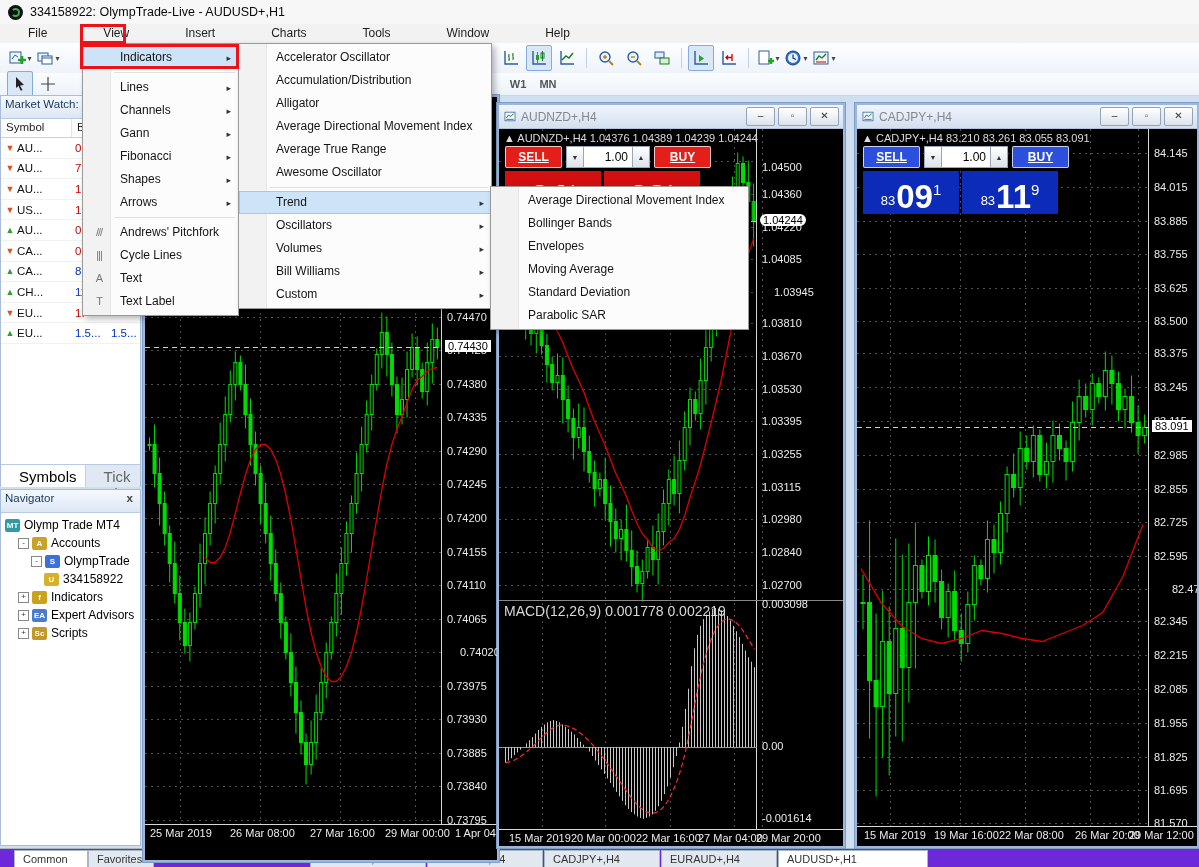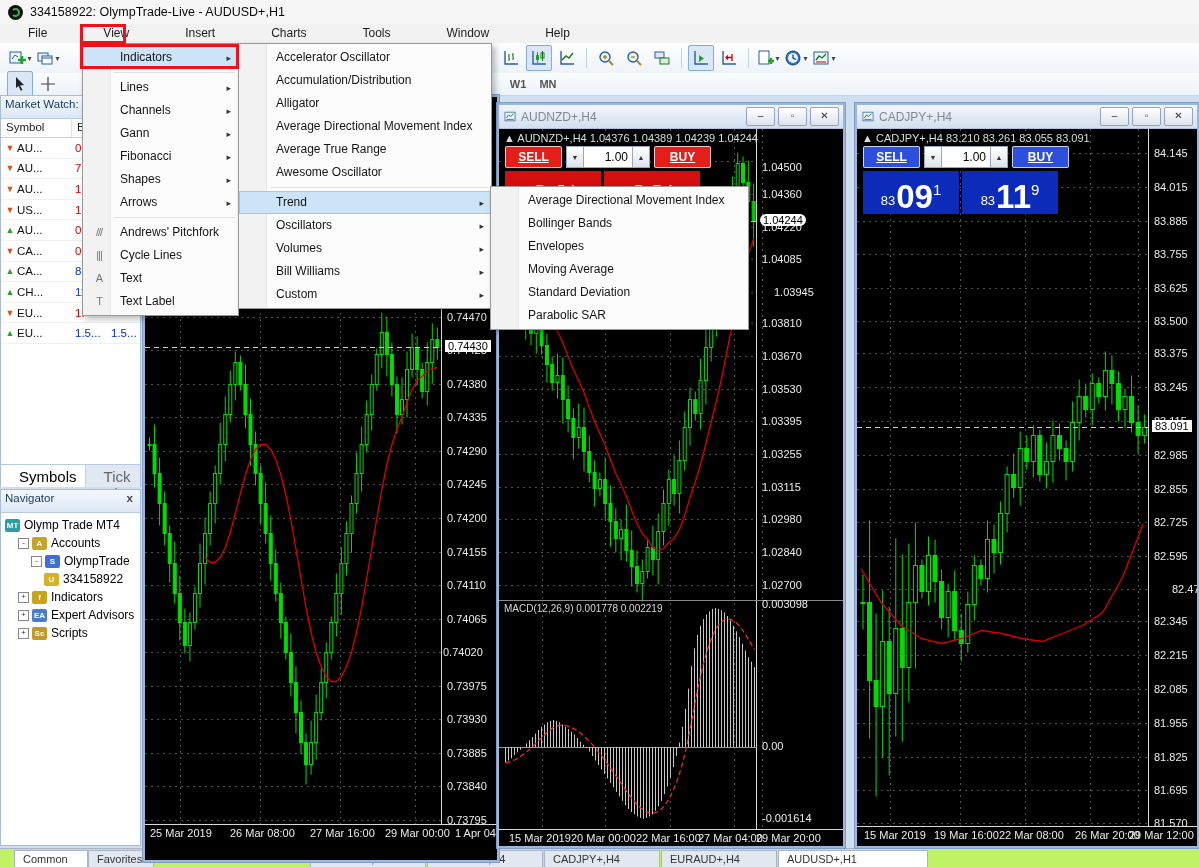--- a/index.html
+++ b/index.html
@@ -49,21 +49,21 @@
   .chartwin{position:absolute;border:2px solid #9db7da;background:#000;box-shadow:0 0 0 1px #7e9ec8;box-sizing:border-box;}
   .cw-title{height:23px;background:linear-gradient(#f1f6fc,#d3dfef);display:flex;align-items:center;
             font-size:12px;color:#84888e;padding:0 4px;border-bottom:1px solid #b2c4dc;}
   .cw-btn{width:27px;height:17px;border:1px solid #94a3b8;background:linear-gradient(#ffffff,#dde3ec);
           border-radius:2px;margin-left:3px;font-size:10px;line-height:15px;text-align:center;color:#333;}
   .cw-client{position:relative;background:#000;overflow:hidden;}
   .tick{position:absolute;font-size:11px;color:#ececec;white-space:nowrap;z-index:2;}
   .tick.cur{background:#fff;color:#000;padding:0 3px;z-index:3;}
   .xlab{position:absolute;font-size:11px;color:#ececec;white-space:nowrap;z-index:2;}
   .ohlc{position:absolute;left:5px;top:3px;font-size:11px;color:#dcdcdc;white-space:nowrap;z-index:4;}
-  .macdlab{position:absolute;font-size:10px;color:#d8d8d8;z-index:2;}
+  .macdlab{position:absolute;font-size:14px;color:#d8d8d8;z-index:2;}
   
   .tpanel{position:absolute;left:6px;top:17px;z-index:5;}
   .tp-row1{display:flex;gap:4px;align-items:center;}
   .tp-btn{width:57px;height:22px;color:#fff;font-size:12px;font-weight:bold;text-align:center;line-height:21px;
           border:1px solid rgba(255,255,255,.75);border-radius:2px;box-sizing:border-box;text-decoration:underline;}
   .red .tp-btn{background:#e41f1a;}
   .blue .tp-btn{background:#2d4fdd;}
   .lot{display:flex;height:22px;}
   .lot-btn{width:16px;background:linear-gradient(#fff,#dde3ea);border:1px solid #9aa7b8;font-size:7px;
            display:flex;align-items:center;justify-content:center;color:#333;}
@@ -81,21 +81,21 @@
          z-index:50;font-size:12px;color:#141414;box-sizing:border-box;}
   .popup .strip{position:absolute;left:0;top:0;bottom:0;width:27px;background:#f2f2f2;border-right:1px solid #e6e6e6;}
   .pitem{position:relative;height:23px;line-height:23px;padding-left:37px;padding-right:22px;white-space:nowrap;}
   .pitem.hl{background:#cde3f8;outline:1px solid #a3c7ea;outline-offset:-1px;}
   .psep{height:7px;position:relative;}
   .psep::after{content:'';position:absolute;left:31px;right:3px;top:3px;border-top:1px solid #e1e1e1;}
   .parrow{position:absolute;right:7px;top:1px;font-size:9px;color:#333;}
   .picon{position:absolute;left:4px;top:0;width:24px;text-align:center;color:#777;font-size:11px;letter-spacing:-1px;}
   .redbox{position:absolute;border:3px solid #ee1118;z-index:60;box-sizing:border-box;}
   
-  .bstrip{position:absolute;left:0;top:848px;width:1199px;height:19px;background:#bef264;border-top:1px solid #aab6c6;}
+  .bstrip{position:absolute;left:0;top:848px;width:1199px;height:19px;background:#6d28d9;border-top:1px solid #aab6c6;}
   .btab{position:absolute;top:1px;height:18px;font-size:11px;color:#333;background:#e2e8f0;border:1px solid #aab6c6;
         border-bottom:none;padding:2px 8px 0 8px;box-sizing:border-box;white-space:nowrap;overflow:hidden;}
   .btab.active{background:#fff;}
 </style>
 </head>
 <body>
 
 <div class="titlebar">
   <span class="logo"></span>
   <span>334158922: OlympTrade-Live - AUDUSD+,H1</span>
@@ -497,21 +497,21 @@
       <div class="tick" style="left: 302px; top: 213.5px;">0.74470</div>
       <div class="tick" style="left: 302px; top: 246.5px;">0.74425</div>
       <div class="tick" style="left: 302px; top: 280.5px;">0.74380</div>
       <div class="tick" style="left: 302px; top: 313.5px;">0.74335</div>
       <div class="tick" style="left: 302px; top: 347.5px;">0.74290</div>
       <div class="tick" style="left: 302px; top: 380.5px;">0.74245</div>
       <div class="tick" style="left: 302px; top: 414.5px;">0.74200</div>
       <div class="tick" style="left: 302px; top: 448.5px;">0.74155</div>
       <div class="tick" style="left: 302px; top: 481.5px;">0.74110</div>
       <div class="tick" style="left: 302px; top: 515.5px;">0.74065</div>
-      <div class="tick" style="left: 298px; top: 548.5px;">0.74020</div>
+      <div class="tick" style="left: 315px; top: 548.5px;">0.74020</div>
       <div class="tick" style="left: 302px; top: 582.5px;">0.73975</div>
       <div class="tick" style="left: 302px; top: 615.5px;">0.73930</div>
       <div class="tick" style="left: 302px; top: 649.5px;">0.73885</div>
       <div class="tick" style="left: 302px; top: 682.5px;">0.73840</div>
       <div class="tick" style="left: 302px; top: 716.5px;">0.73795</div>
       <div class="tick cur" style="left: 300px; top: 242.5px;">0.74430</div>
       <div class="xlab" style="left: 5px; top: 730px;">25 Mar 2019</div>
       <div class="xlab" style="left: 85px; top: 730px;">26 Mar 08:00</div>
       <div class="xlab" style="left: 165px; top: 730px;">27 Mar 16:00</div>
       <div class="xlab" style="left: 240px; top: 730px;">29 Mar 00:00</div>

